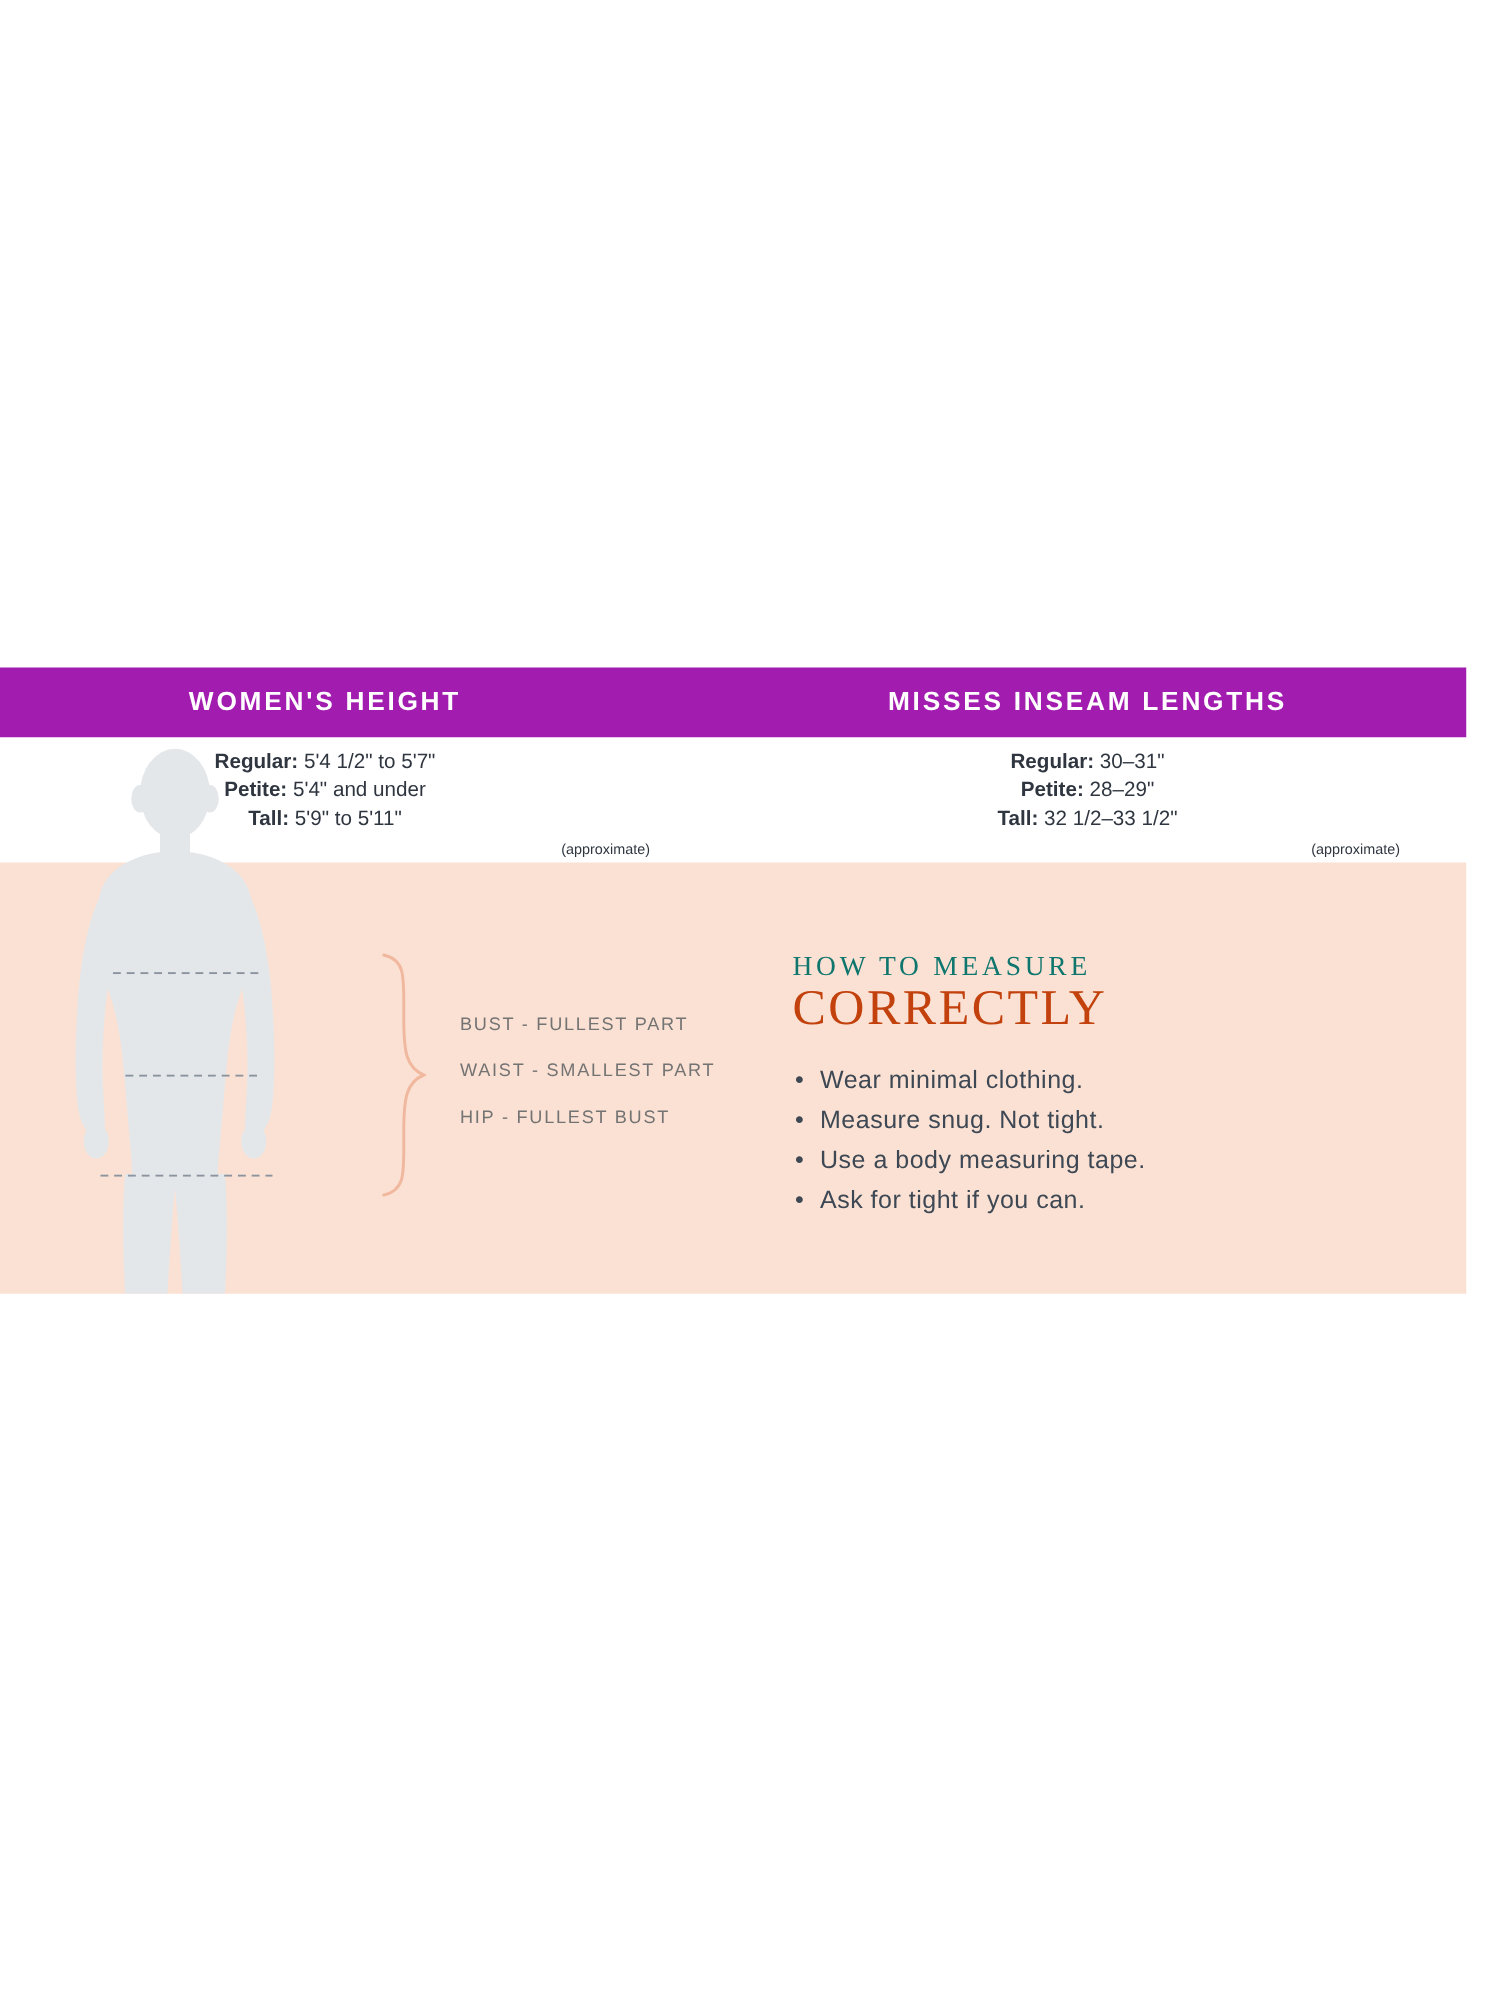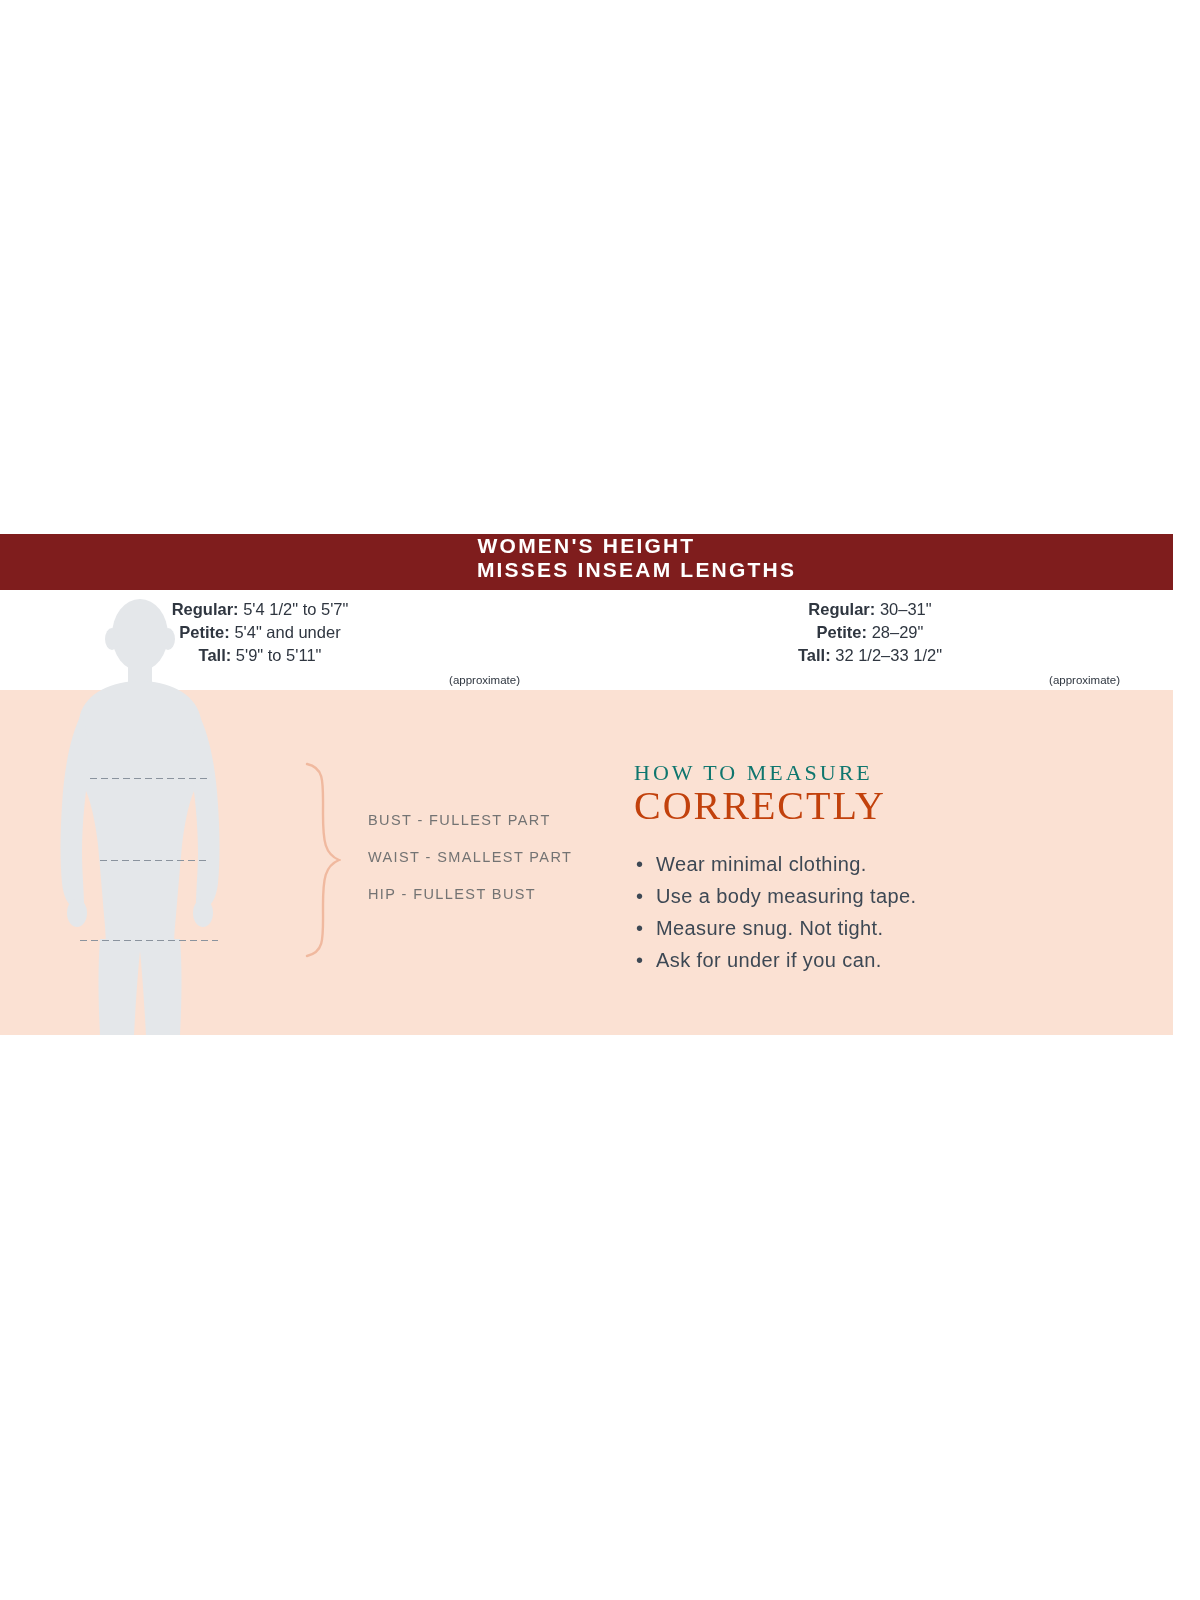--- a/index.html
+++ b/index.html
@@ -15,24 +15,23 @@
     overflow: hidden;
   }
 
   
   .banner {
     position: absolute;
     left: 0;
     top: 534px;
     width: 1173px;
     height: 56px;
-    background: #7f1d1d;
+    background: #a21caf;
     display: flex;
     align-items: center;
-    flex-direction: column;
   }
   .banner-col {
     text-align: center;
   }
   .banner-col.left  { width: 520px; margin-left: 0px; }
   .banner-col.right { width: 500px; margin-left: 100px; }
   .banner-title {
     color: #ffffff;
     font-size: 21px;
     font-weight: bold;
@@ -262,17 +261,17 @@
   <div class="measure-label">BUST - FULLEST PART</div>
   <div class="measure-label">WAIST - SMALLEST PART</div>
   <div class="measure-label">HIP - FULLEST BUST</div>
 </div>
 
 <div class="howto">
   <div class="howto-kicker">HOW TO MEASURE</div>
   <div class="howto-title">CORRECTLY</div>
   <ul class="howto-list">
     <li>Wear minimal clothing.</li>
+    <li>Measure snug. Not tight.</li>
     <li>Use a body measuring tape.</li>
-    <li>Measure snug. Not tight.</li>
-    <li>Ask for under if you can.</li>
+    <li>Ask for tight if you can.</li>
   </ul>
 </div>
 
 </body></html>

